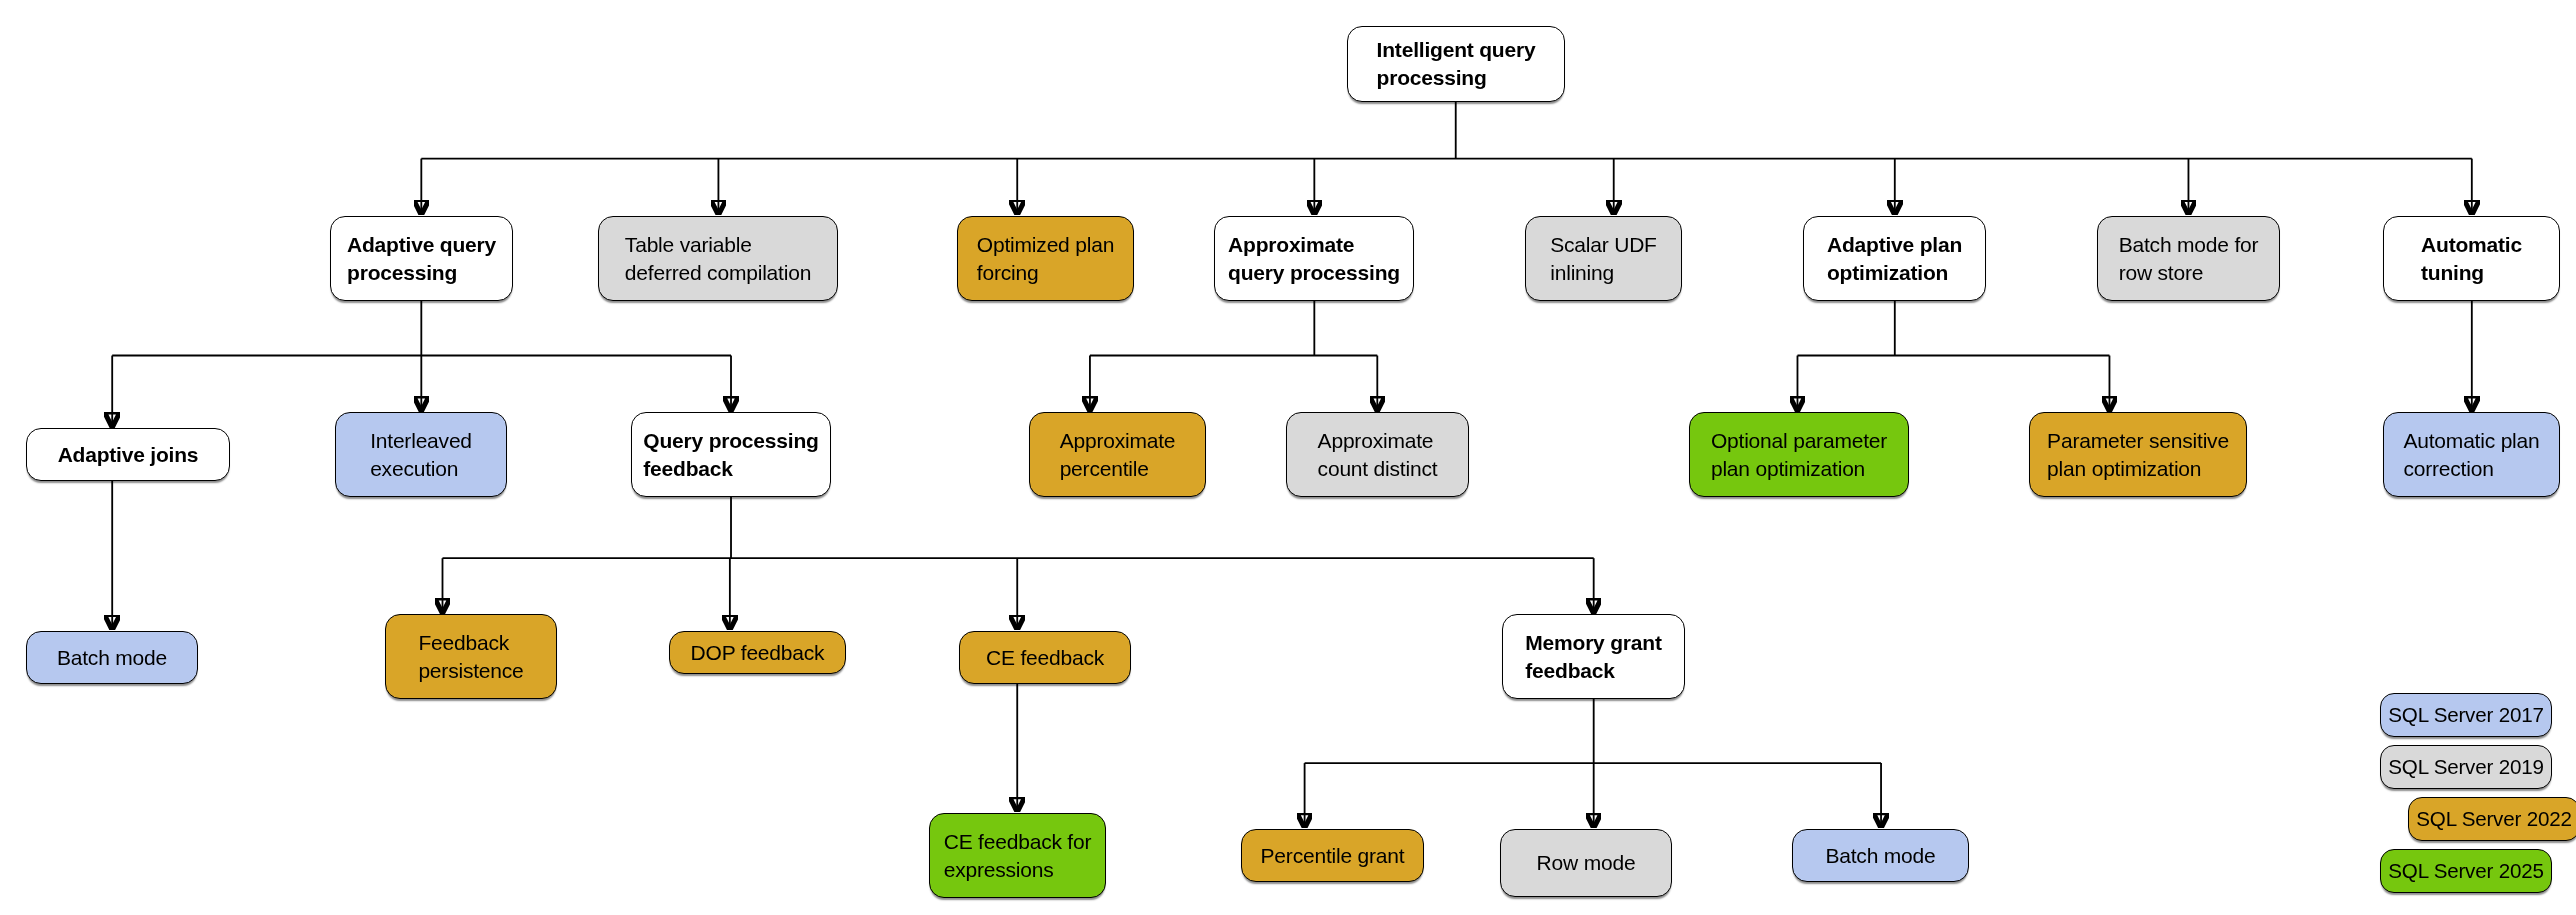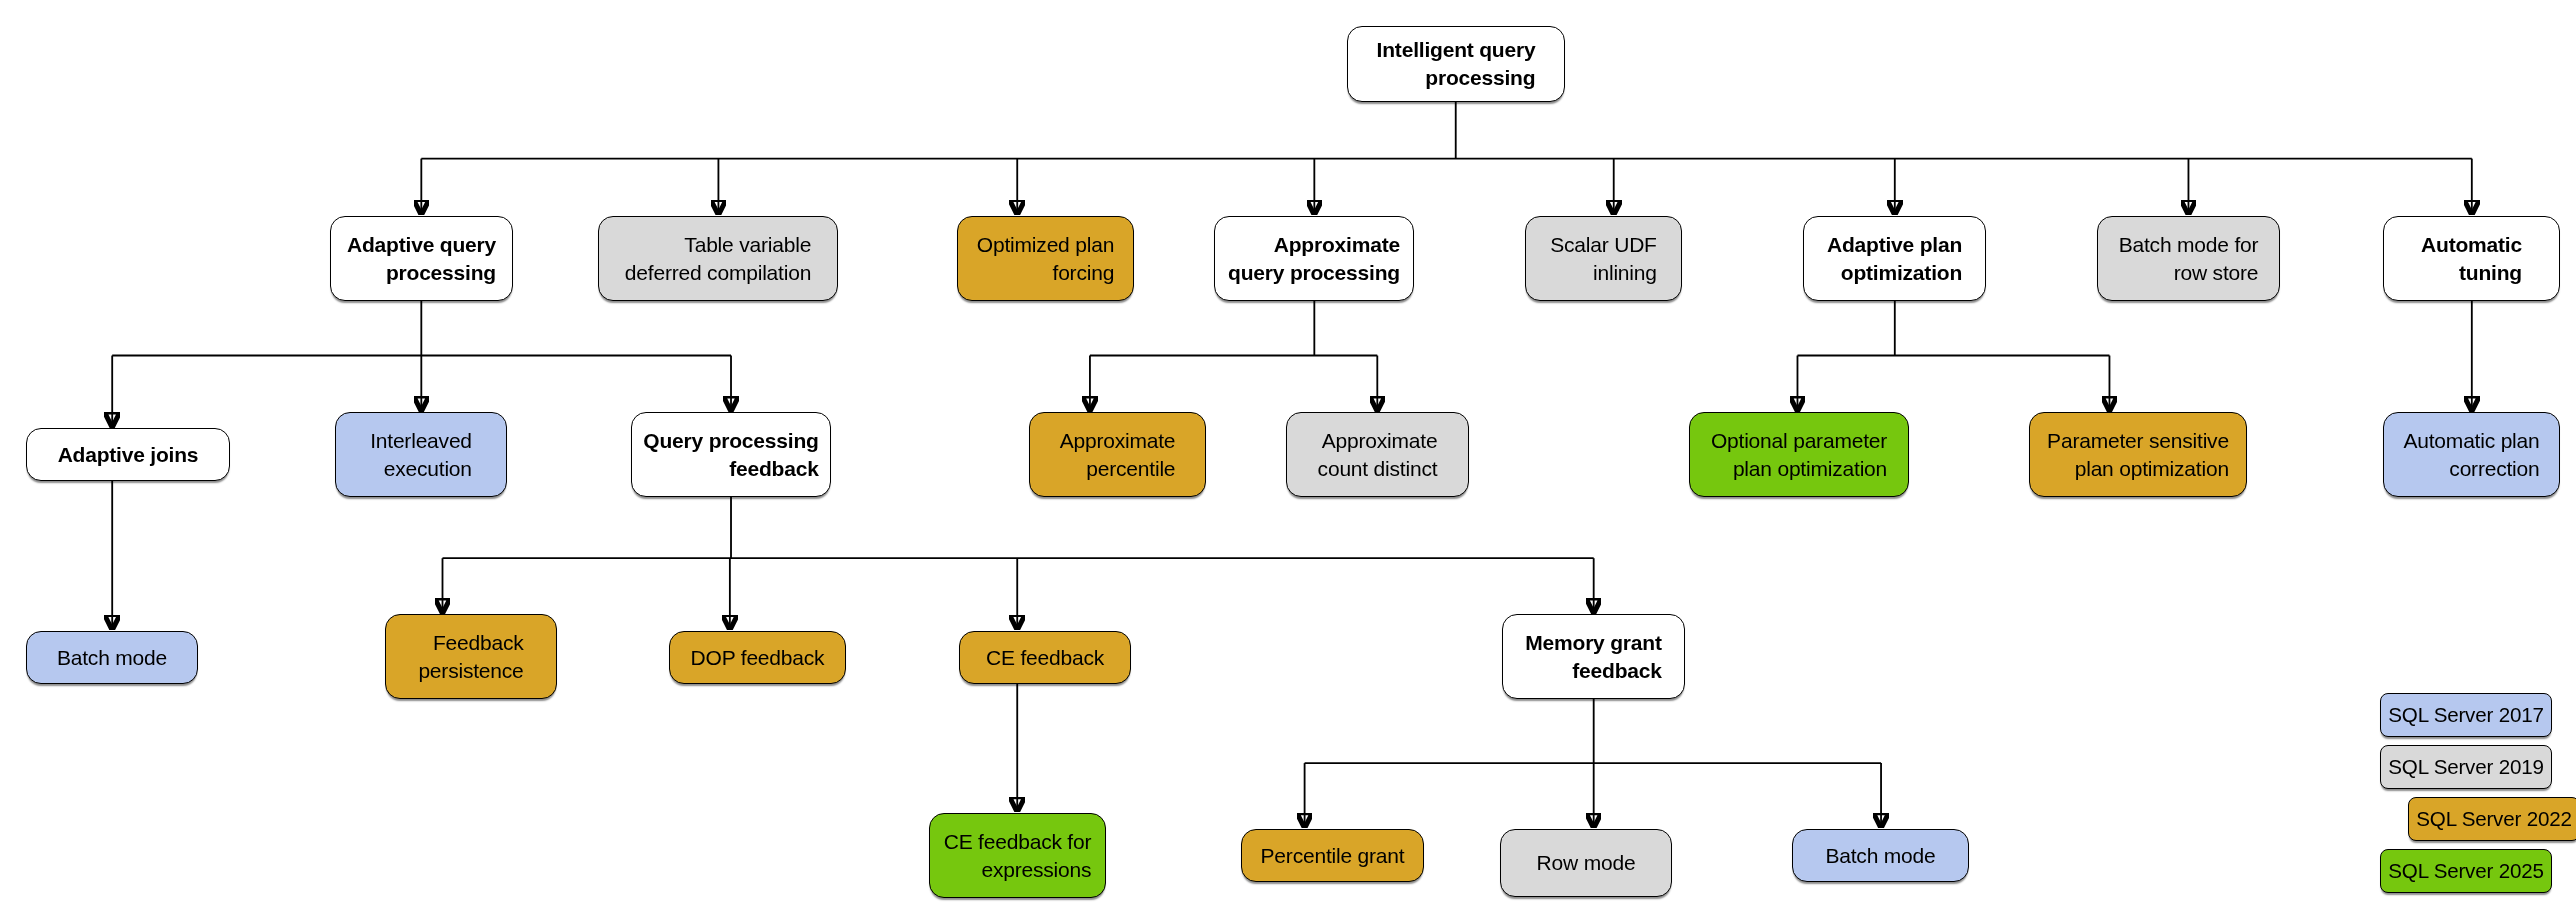--- a/index.html
+++ b/index.html
@@ -6,37 +6,37 @@
   body{
     width:2576px;height:916px;position:relative;background:#ffffff;
     font-family:"Liberation Sans", sans-serif;color:#000;
     overflow:hidden;
   }
   #canvas{position:absolute;left:0;top:0;width:2576px;height:916px;}
   svg.wires{position:absolute;left:0;top:0;pointer-events:none;}
   .node{
     position:absolute;box-sizing:border-box;
     display:flex;align-items:center;justify-content:center;
-    text-align:right;white-space:pre-line;
+    text-align:left;white-space:pre-line;
     border:1.7px solid var(--line);border-radius:15px;
     font-size:21px;line-height:1.32;letter-spacing:-0.2px;
     padding:0 4.6px;
     box-shadow:0 2.9px 1.7px -1.1px rgba(0,0,0,0.45);
     background:var(--base);
   }
   .bold{font-weight:bold;}
   .v-base{background:var(--base);}
   .v-2017{background:var(--c2017);}
   .v-2019{background:var(--c2019);}
   .v-2022{background:var(--c2022);margin-left:28px;}
   .v-2025{background:var(--c2025);}
   .legend-item{
     position:absolute;box-sizing:border-box;
     display:flex;align-items:center;justify-content:center;
-    border:1.7px solid var(--line);border-radius:8px;
+    border:1.7px solid var(--line);border-radius:14px;
     font-size:20.6px;letter-spacing:-0.2px;
     width:172px;height:44px;left:2380px;
     box-shadow:0 2.3px 1.7px -1.1px rgba(0,0,0,0.45);
   }
   line,path{stroke:var(--line);stroke-width:3.2px;fill:none;}
 </style>
 </head>
 <body>
 
 <div id="canvas">
@@ -127,21 +127,21 @@
   <div class="node v-2025" style="left:1689px;top:412px;width:220px;height:85px">Optional parameter
 plan optimization</div>
   <div class="node v-2022" style="left:2001px;top:412px;width:218px;height:85px">Parameter sensitive
 plan optimization</div>
   <div class="node v-2017" style="left:2383px;top:412px;width:177px;height:85px">Automatic plan
 correction</div>
 
   <div class="node v-2017" style="left:26px;top:631px;width:172px;height:53px">Batch mode</div>
   <div class="node v-2022" style="left:357px;top:614px;width:172px;height:85px">Feedback
 persistence</div>
-  <div class="node v-2022" style="left:641px;top:631px;width:177px;height:53px">DOP feedback</div>
+  <div class="node v-2022" style="left:641px;top:631px;width:177px;height:43px">DOP feedback</div>
   <div class="node v-2022" style="left:931px;top:631px;width:172px;height:53px">CE feedback</div>
   <div class="node bold v-base" style="left:1502px;top:614px;width:183px;height:85px">Memory grant
 feedback</div>
 
   <div class="node v-2025" style="left:929px;top:813px;width:177px;height:85px">CE feedback for
 expressions</div>
   <div class="node v-2022" style="left:1213px;top:829px;width:183px;height:53px">Percentile grant</div>
   <div class="node v-2019" style="left:1500px;top:829px;width:172px;height:68px">Row mode</div>
   <div class="node v-2017" style="left:1792px;top:829px;width:177px;height:53px">Batch mode</div>
 

